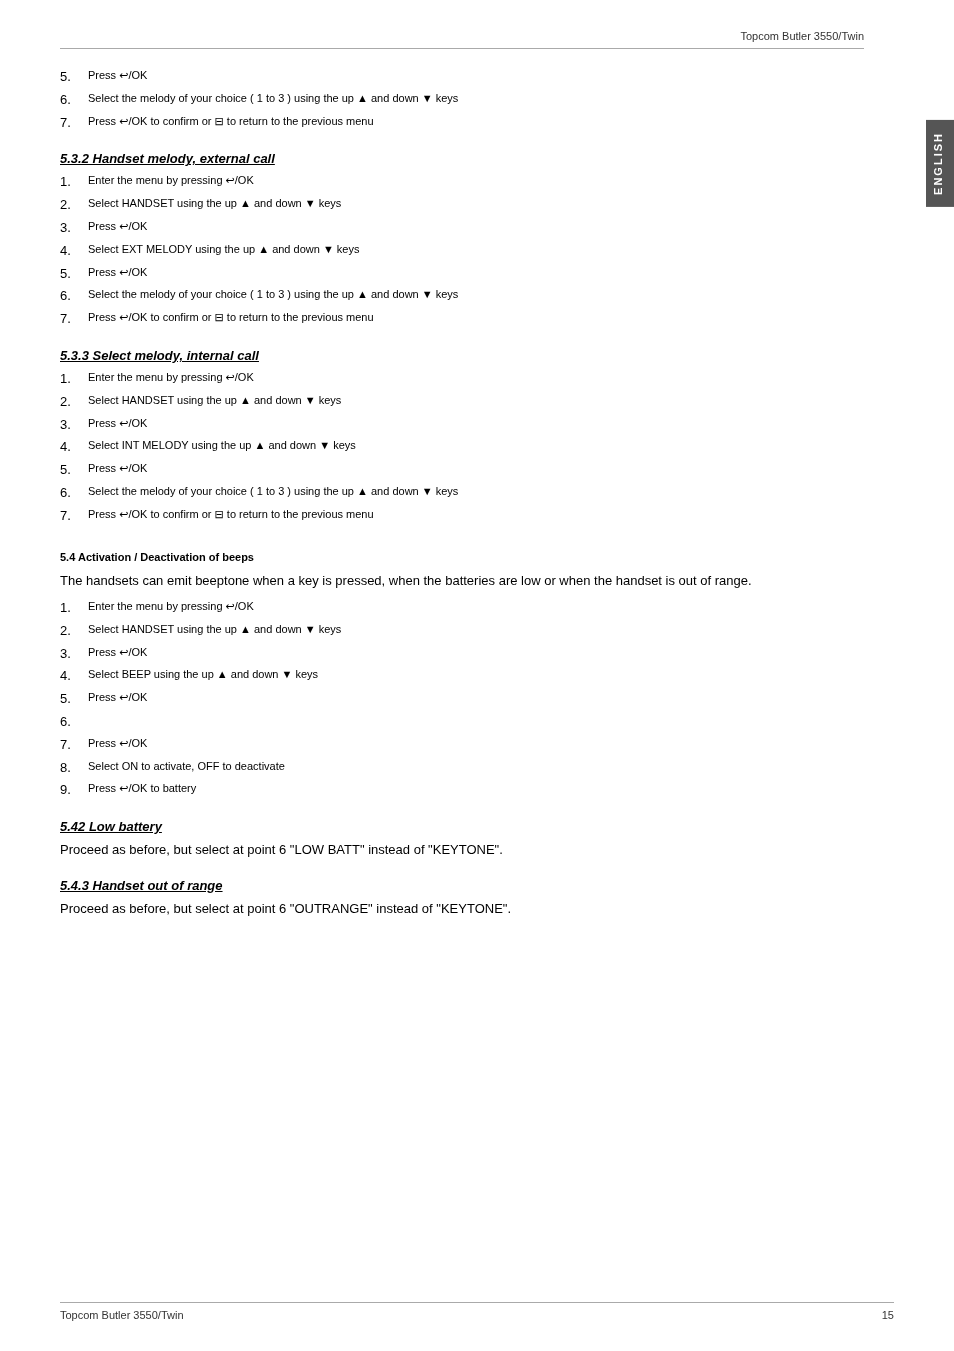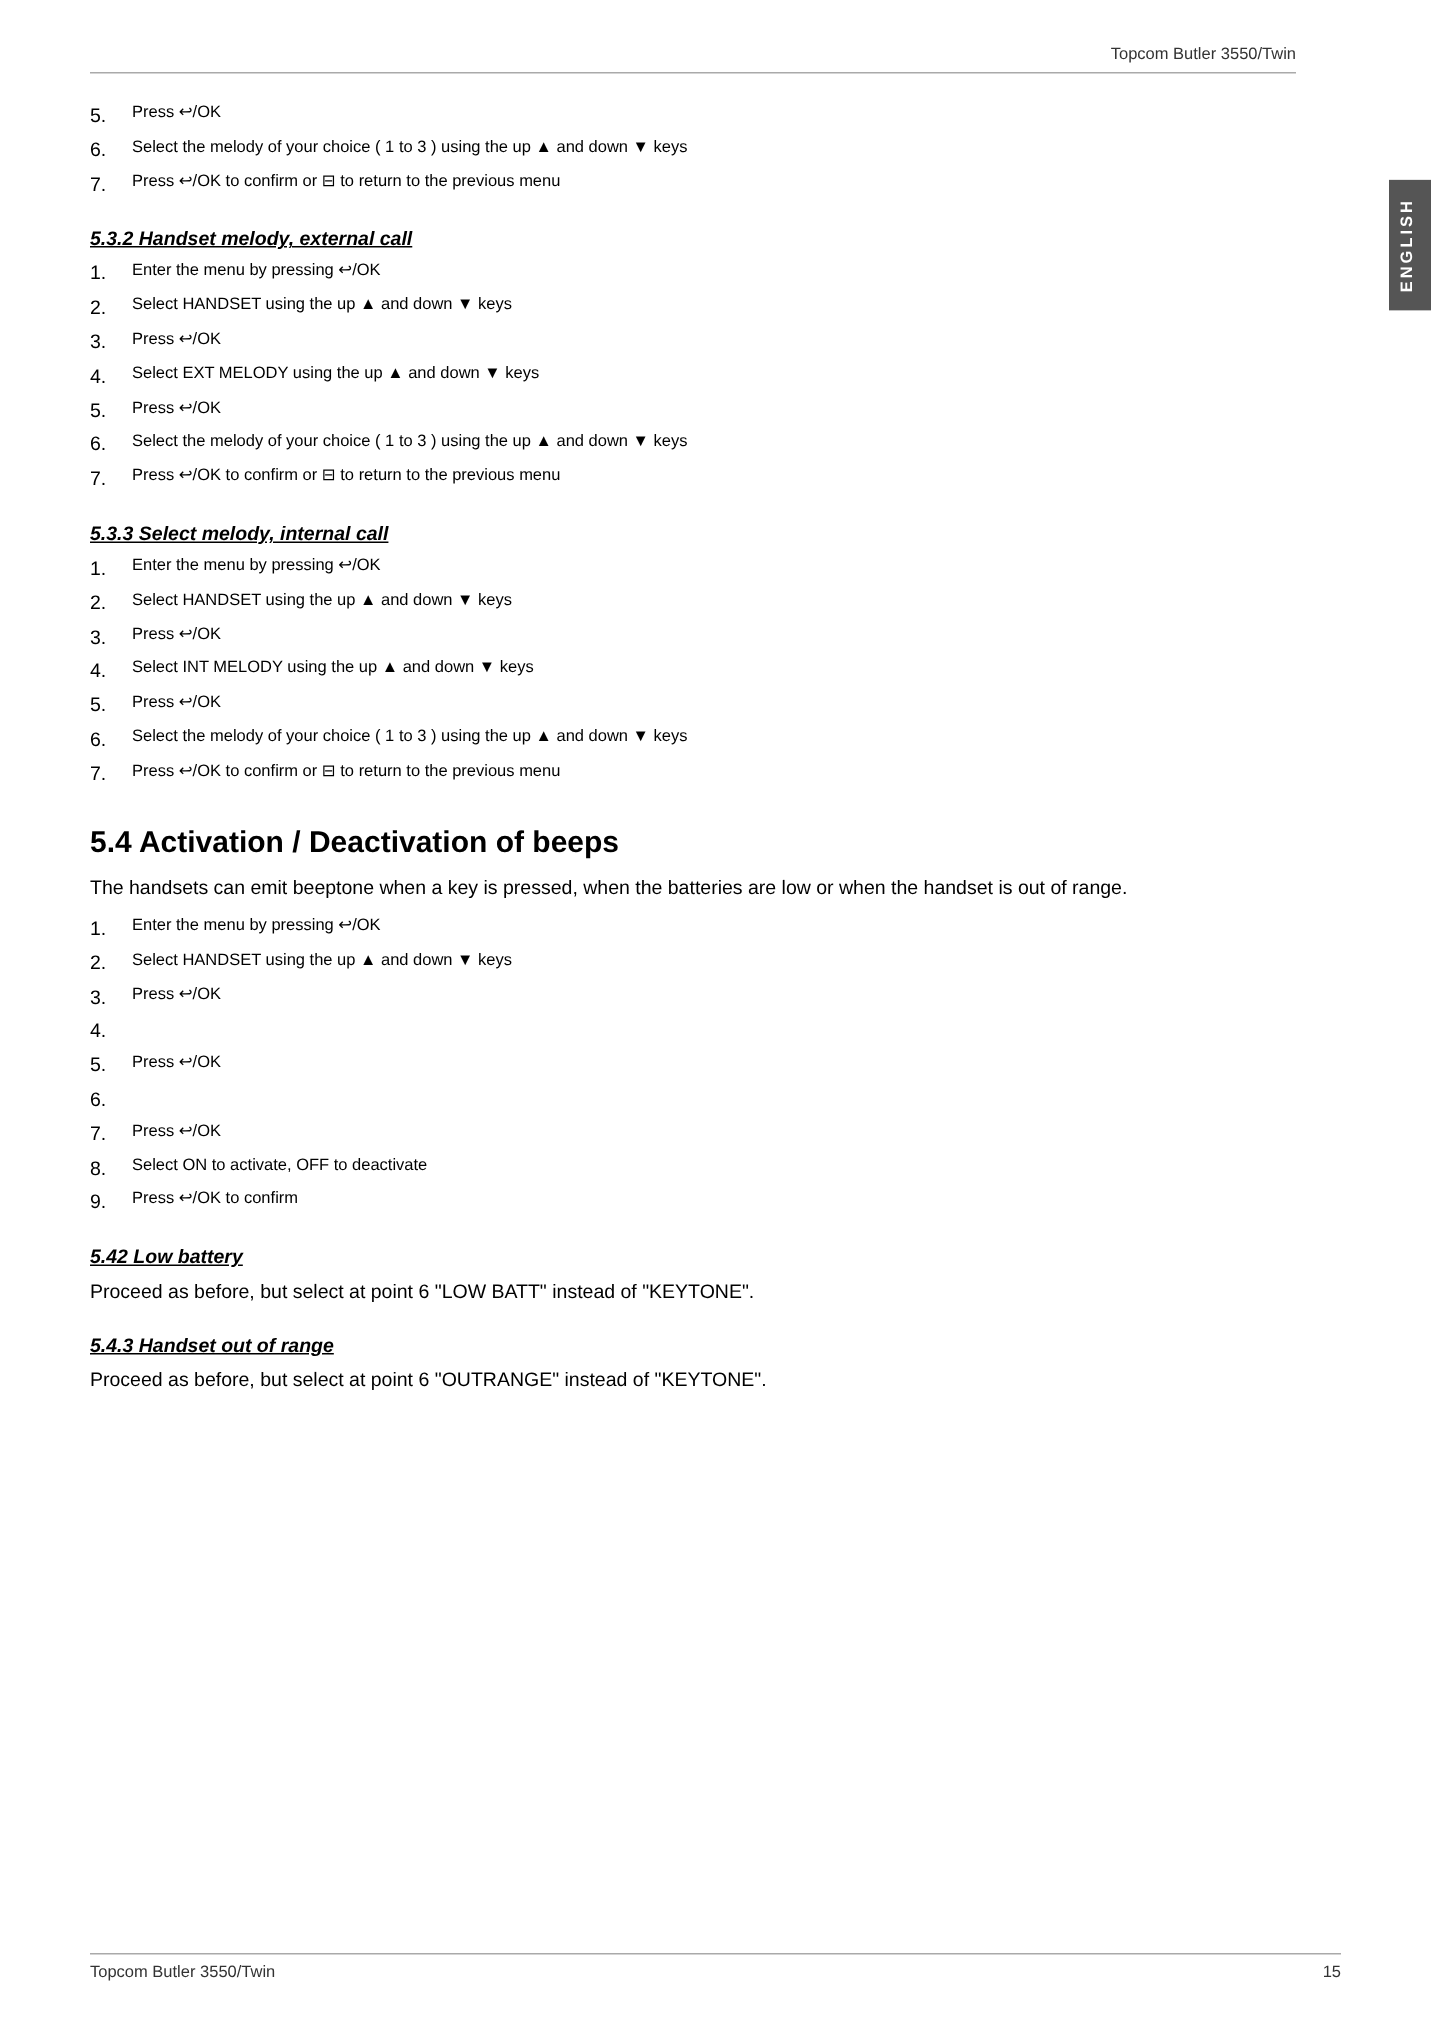--- a/index.html
+++ b/index.html
@@ -63,21 +63,21 @@
       border-top: 1px solid #aaa;
       padding-top: 6px;
     }
 
     .content {
       margin-right: 30px;
     }
 
     
     .section-heading {
-      font-size: 20px;
+      font-size: 11px;
       font-weight: bold;
       margin-top: 24px;
       margin-bottom: 8px;
     }
 
     
     .subsection-heading {
       font-style: italic;
       font-weight: bold;
       text-decoration: underline;
@@ -218,39 +218,40 @@
       <li>
           <span class="num">2.</span>
           <span class="text">Select HANDSET using the up ▲ and down ▼ keys</span>
         </li>
       <li>
           <span class="num">3.</span>
           <span class="text">Press ↩/OK</span>
         </li>
       <li>
           <span class="num">4.</span>
+          <span class="text">Select BEEP using the up ▲ and down ▼ keys</span>
         </li>
       <li>
           <span class="num">5.</span>
           <span class="text">Press ↩/OK</span>
         </li>
       <li>
           <span class="num">6.</span>
         </li>
       <li>
           <span class="num">7.</span>
           <span class="text">Press ↩/OK</span>
         </li>
       <li>
           <span class="num">8.</span>
           <span class="text">Select ON to activate, OFF to deactivate</span>
         </li>
       <li>
           <span class="num">9.</span>
-          <span class="text">Press ↩/OK to confirm</span>
+          <span class="text">Press ↩/OK to battery</span>
         </li>
     </ol>
 
     <div class="subsection-heading">5.42  Low battery</div>
     <p class="para">Proceed as before, but select at point 6 "LOW BATT" instead of "KEYTONE".</p>
 
     <div class="subsection-heading">5.4.3  Handset out of range</div>
     <p class="para">Proceed as before, but select at point 6 "OUTRANGE" instead of "KEYTONE".</p>
 
   </div>

